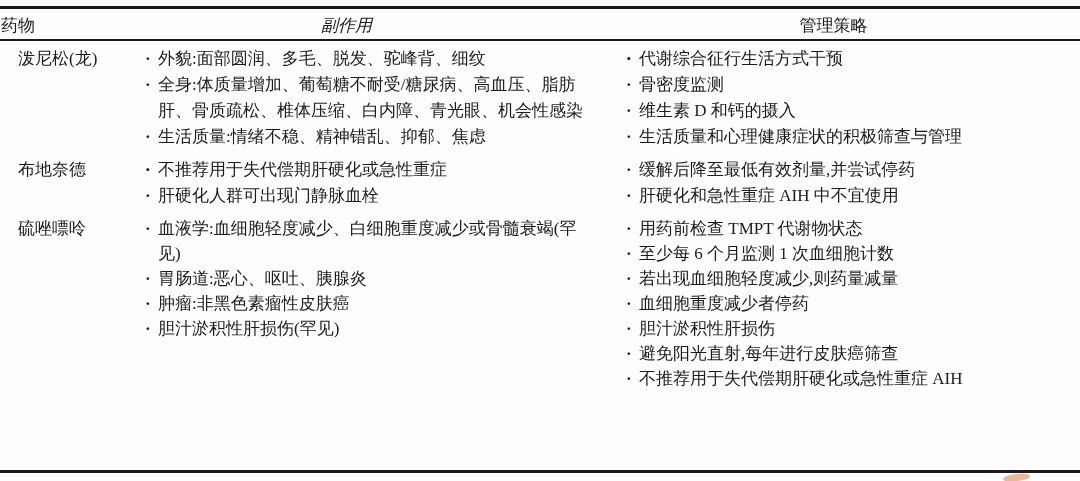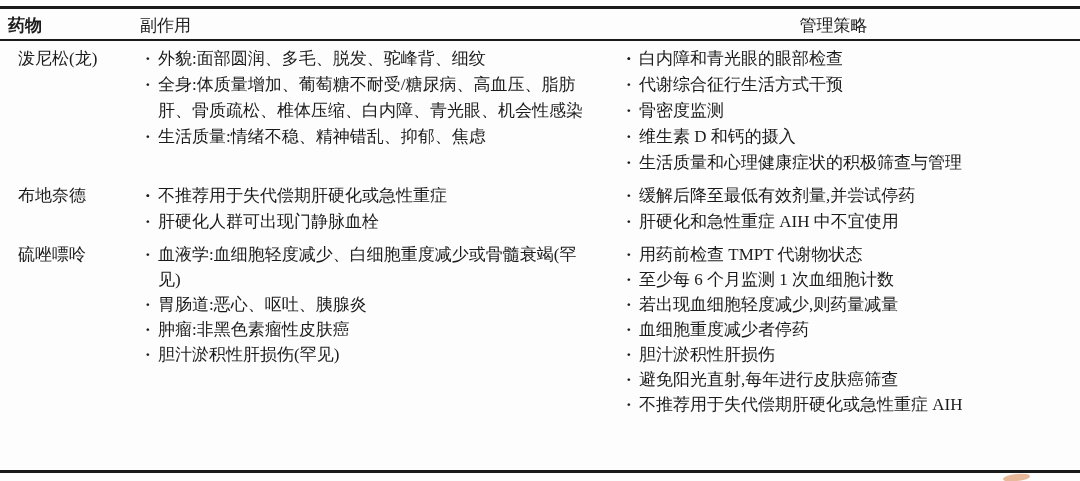--- a/index.html
+++ b/index.html
@@ -21,22 +21,22 @@
   .rule.mid { height: 2px; }
   .rule.bottom { position: absolute; left: 0; top: 470px; height: 3px; }
 
   .grid-row {
     display: grid;
     grid-template-columns: 140px 485px 455px;
     align-items: start;
   }
   .header-row { height: 30px; }
   .header-cell { padding-top: 6px; line-height: 22px; }
-  .h-drug { padding-left: 8px; font-weight: bold; }
-  .h-side { text-align: left; padding-right: 72px; }
+  .h-drug { padding-left: 1px; }
+  .h-side { text-align: center; padding-right: 72px; font-style: italic; }
   .h-mgmt { text-align: center; padding-right: 38px; }
 
   .body { margin-top: 5px; }
   .drug-row { margin-bottom: 7px; }
   .drug-cell { padding-left: 18px; line-height: 26px; }
   .cell { }
   .item {
     position: relative;
     line-height: 26px;
   }
@@ -76,21 +76,21 @@
 
     <div class="grid-row drug-row row-1">
       <div class="drug-cell">泼尼松(龙)</div>
       <div class="cell col-side">
         <div class="item"><span class="bullet">·</span><span>外貌:面部圆润、多毛、脱发、驼峰背、细纹</span></div>
         <div class="item"><span class="bullet">·</span><span>全身:体质量增加、葡萄糖不耐受/糖尿病、高血压、脂肪肝、骨质疏松、椎体压缩、白内障、青光眼、机会性感染</span></div>
         <div class="item"><span class="bullet">·</span><span>生活质量:情绪不稳、精神错乱、抑郁、焦虑</span></div>
       </div>
       <div class="cell col-mgmt">
         <div class="item"><span class="bullet">·</span></div>
-        <div class="item"><span class="bullet">·</span><span>白内障和青光眼的眼部检查</span></div>
+        <div class="item"><span class="bullet">·</span></div>
         <div class="item"><span class="bullet">·</span><span>代谢综合征行生活方式干预</span></div>
         <div class="item"><span class="bullet">·</span><span>骨密度监测</span></div>
         <div class="item"><span class="bullet">·</span><span>维生素 D 和钙的摄入</span></div>
         <div class="item"><span class="bullet">·</span><span>生活质量和心理健康症状的积极筛查与管理</span></div>
       </div>
     </div>
 
     <div class="grid-row drug-row row-2">
       <div class="drug-cell">布地奈德</div>
       <div class="cell col-side">

